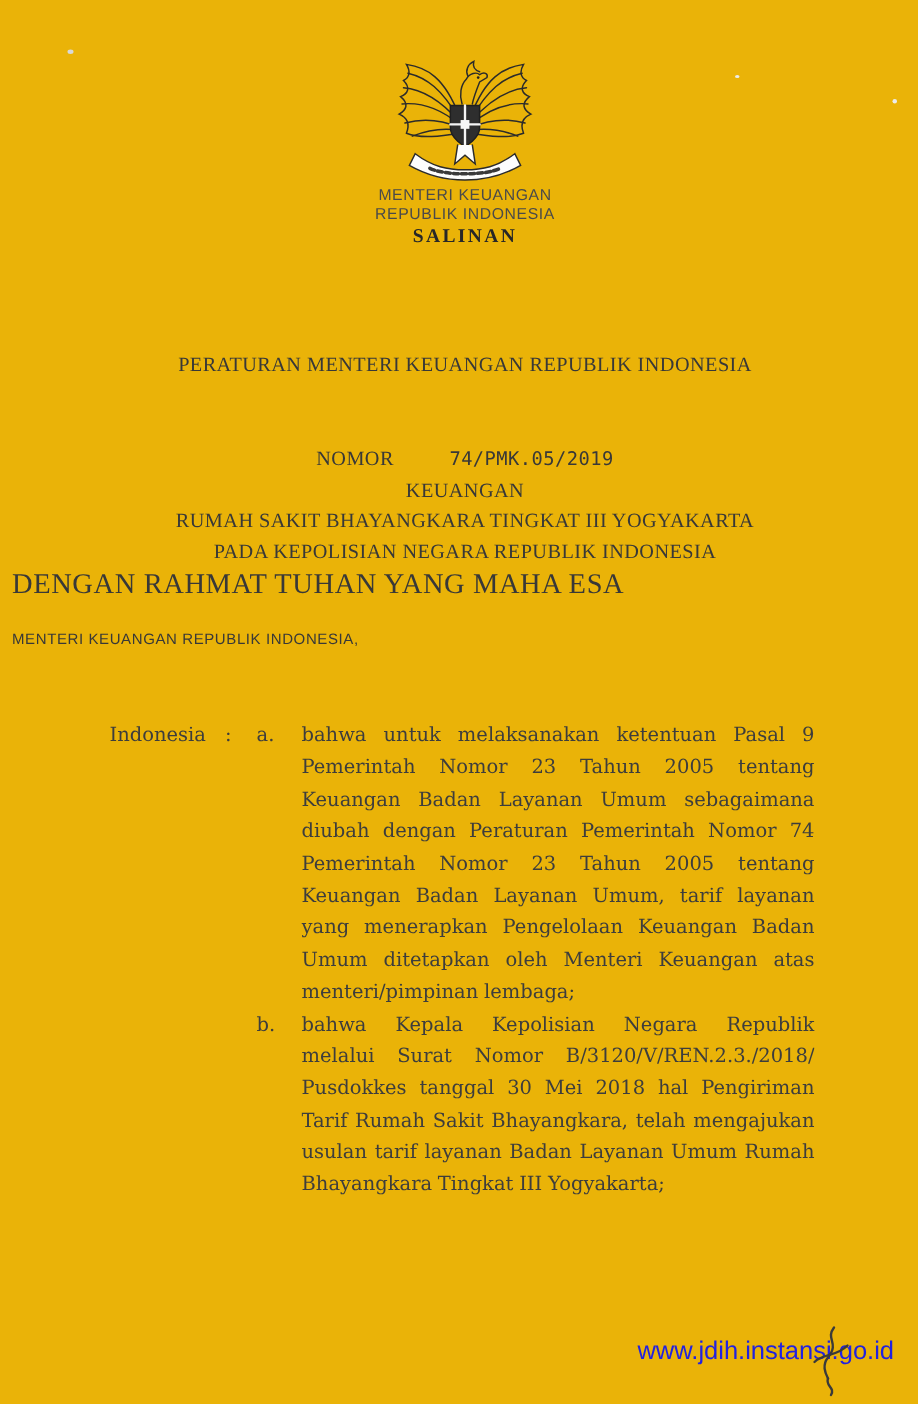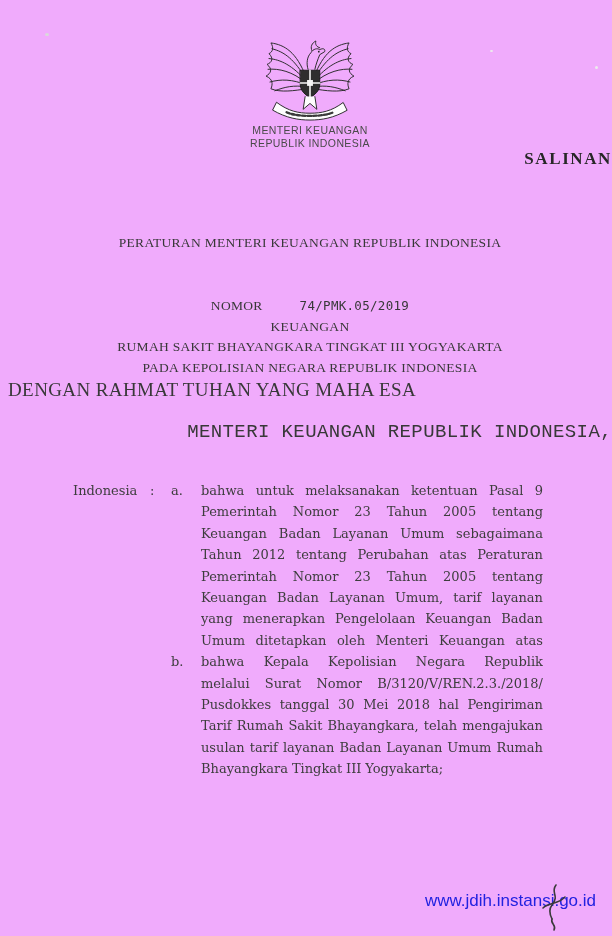--- a/index.html
+++ b/index.html
@@ -5,21 +5,21 @@
   * { margin: 0; padding: 0; box-sizing: border-box; }
   html, body { width: 612px; height: 936px; }
   body {
     font-family: "DejaVu Serif", serif;
     background: #ffffff;
   }
   .page {
     position: relative;
     width: 612px;
     height: 936px;
-    background: #f0abfc;
+    background: #eab308;
     overflow: hidden;
     color: #3d3d3d;
   }
 
   
   .emblem {
     position: absolute;
     left: 262px;
     top: 40px;
     width: 96px;
@@ -34,24 +34,24 @@
     letter-spacing: 0.4px;
     color: #4a4a4a;
     line-height: 13px;
   }
   .ministry-1 { top: 124px; }
   .ministry-2 { top: 137px; }
   .salinan {
     position: absolute;
     left: 8px; right: 0;
     top: 149px;
-    text-align: right;
+    text-align: center;
     font-family: "Liberation Serif", serif;
     font-weight: bold;
-    font-size: 17px;
+    font-size: 13px;
     letter-spacing: 1.6px;
     color: #272727;
   }
 
   
   .title-block {
     position: absolute;
     left: 8px; right: 0;
     top: 233px;
     text-align: center;
@@ -80,23 +80,23 @@
     text-align: left;
     font-family: "Liberation Serif", serif;
     font-size: 19px;
     letter-spacing: 0.4px;
     color: #383838;
   }
   .authority {
     position: absolute;
     left: 8px; right: 0;
     top: 421px;
-    text-align: right;
-    font-family: Liberation Mono, monospace;
-    font-size: 19px;
+    text-align: left;
+    font-family: Liberation Sans, sans-serif;
+    font-size: 10px;
     letter-spacing: 0.4px;
     color: #383838;
   }
 
   
   .menimbang {
     position: absolute;
     left: 73px;
     top: 480px;
     width: 470px;
@@ -196,25 +196,26 @@
   <div class="authority">MENTERI KEUANGAN REPUBLIK INDONESIA,</div>
 
   <div class="menimbang">
     <div class="m-label">Indonesia</div>
     <div class="m-colon">:</div>
     <div class="m-letter">a.</div>
     <div class="m-text">
       <div class="jline">bahwa untuk melaksanakan ketentuan Pasal 9 Peraturan</div>
       <div class="jline">Pemerintah Nomor 23 Tahun 2005 tentang Pengelolaan</div>
       <div class="jline">Keuangan Badan Layanan Umum sebagaimana telah</div>
-      <div class="jline">Tahun 2012 tentang Perubahan atas Peraturan</div>
+      <div class="jline">diubah dengan Peraturan Pemerintah Nomor 74</div>
       <div class="jline">Pemerintah Nomor 23 Tahun 2005 tentang Pengelolaan</div>
       <div class="jline">Keuangan Badan Layanan Umum, tarif layanan instansi</div>
       <div class="jline">yang menerapkan Pengelolaan Keuangan Badan Layanan</div>
       <div class="jline">Umum ditetapkan oleh Menteri Keuangan atas usulan</div>
+      <div class="jline last">menteri/pimpinan lembaga;</div>
     </div>
     <div class="m-label"></div>
     <div class="m-colon"></div>
     <div class="m-letter">b.</div>
     <div class="m-text">
       <div class="jline">bahwa Kepala Kepolisian Negara Republik Indonesia</div>
       <div class="jline">melalui Surat Nomor B/3120/V/REN.2.3./2018/</div>
       <div class="jline">Pusdokkes tanggal 30 Mei 2018 hal Pengiriman Usulan</div>
       <div class="jline">Tarif Rumah Sakit Bhayangkara, telah mengajukan</div>
       <div class="jline">usulan tarif layanan Badan Layanan Umum Rumah Sakit</div>

